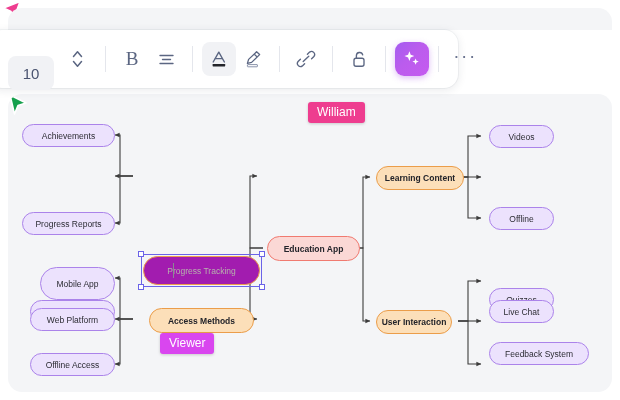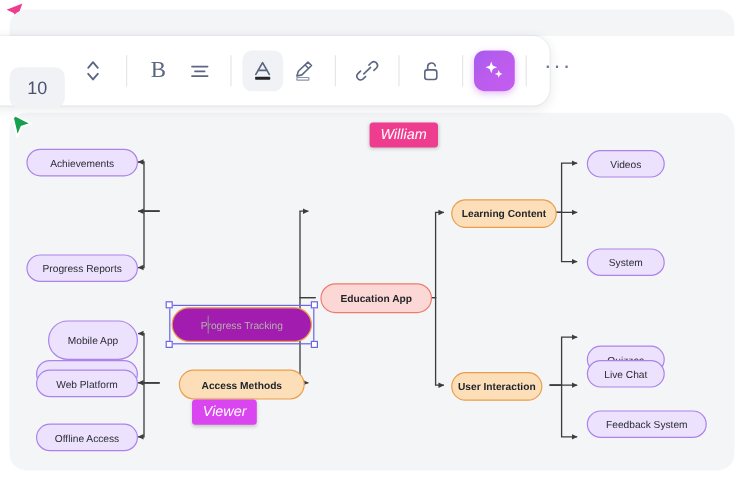--- a/index.html
+++ b/index.html
@@ -105,21 +105,20 @@
     background:#8a8a92;z-index:9;
   }
   
   #wires{position:absolute;left:0;top:0;width:604px;height:298px;z-index:3;}
   
   .cursor-label{
     position:absolute;border-radius:3px;color:#ffffff;
     font-size:12px;padding:3px 9px 4px 9px;
     z-index:30;white-space:nowrap;
     box-shadow:0 1px 3px rgba(0,0,0,.18);
-    font-style:italic;
   }
   #viewer-label{left:152px;top:239px;background:#d946ef;}
   #william-label{left:308px;top:102px;background:#ee3d8f;}
   #viewer-arrow{left:136px;top:222px;}
   #william-arrow{left:375px;top:80px;}
 </style>
 </head>
 <body>
 
 <div id="app">
@@ -176,21 +175,21 @@
 
     
     <div class="node root" style="left:259px;top:142px;width:93px;height:25px;">Education App</div>
 
     
     <div class="node branch" style="left:368px;top:72px;width:88px;height:24px;">Learning Content</div>
     <div class="node branch" style="left:368px;top:216px;width:76px;height:24px;">User Interaction</div>
 
     
     <div class="node leaf" style="left:481px;top:31px;width:65px;height:23px;">Videos</div>
-    <div class="node leaf" style="left:481px;top:113px;width:65px;height:23px;">System</div>
+    <div class="node leaf" style="left:481px;top:113px;width:65px;height:23px;">Offline</div>
     
     <div class="node leaf" style="left:481px;top:194px;width:65px;height:23px;">Quizzes</div>
 
     <div class="node leaf" style="left:481px;top:206px;width:65px;height:23px;">Live Chat</div>
     <div class="node leaf" style="left:481px;top:248px;width:100px;height:23px;">Feedback System</div>
 
     
     <div id="sel-frame"></div>
     <div class="handle" style="left:130px;top:157px;"></div>
     <div class="handle" style="left:251px;top:157px;"></div>

